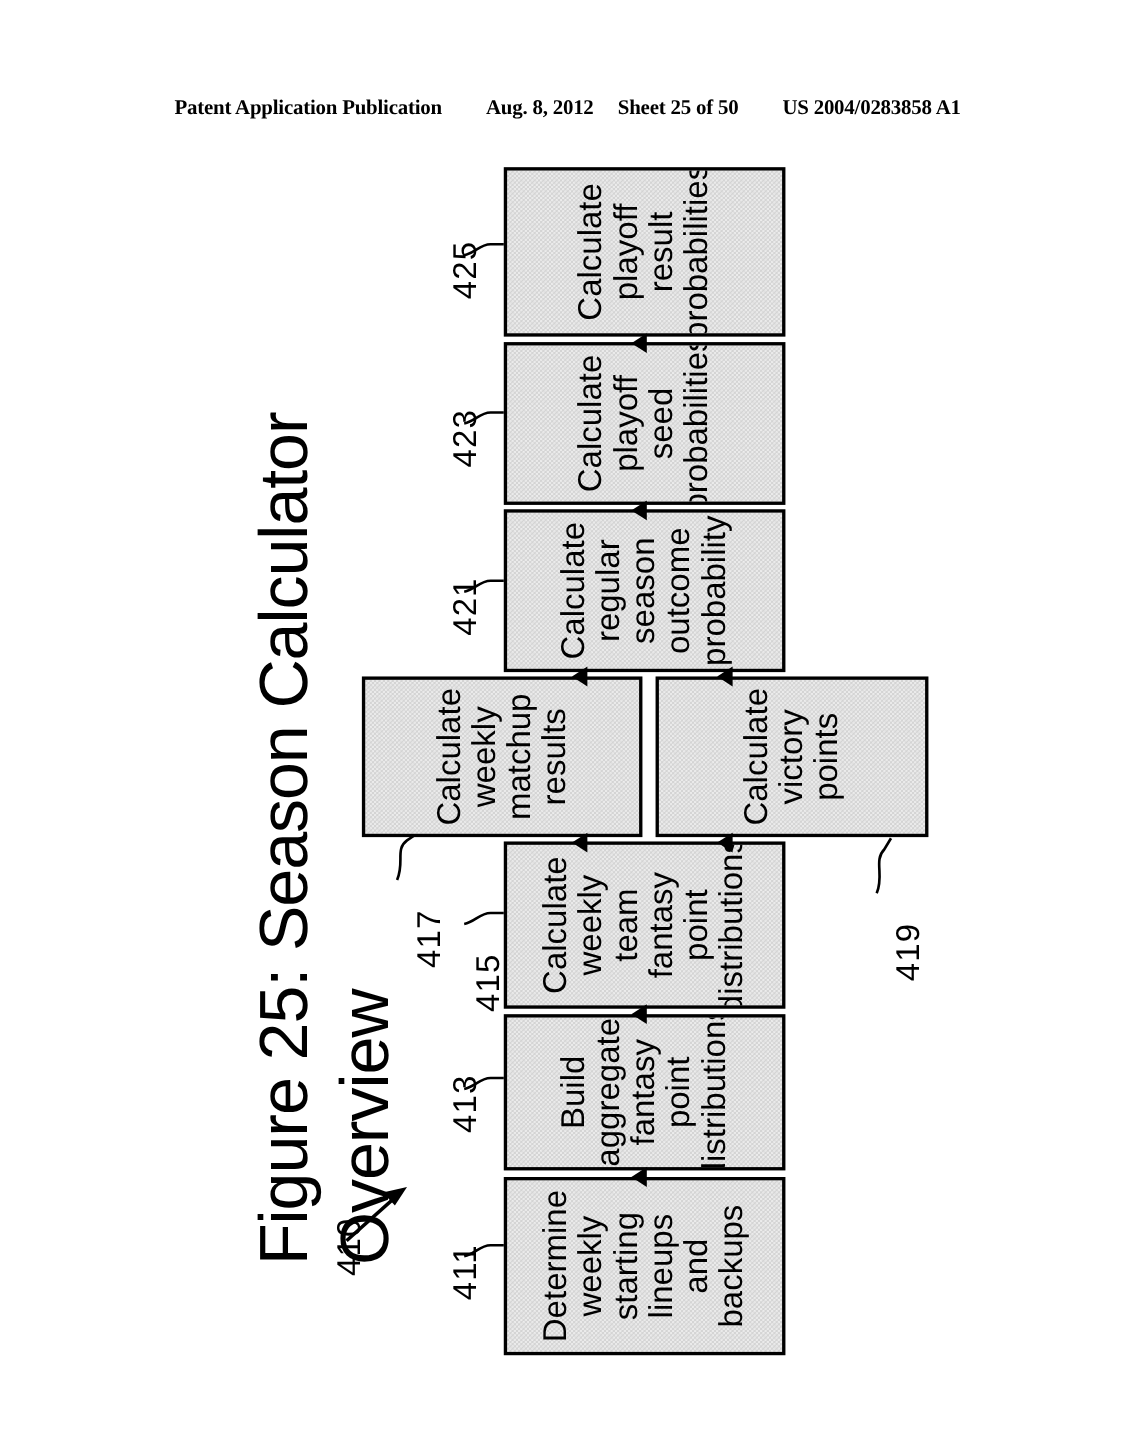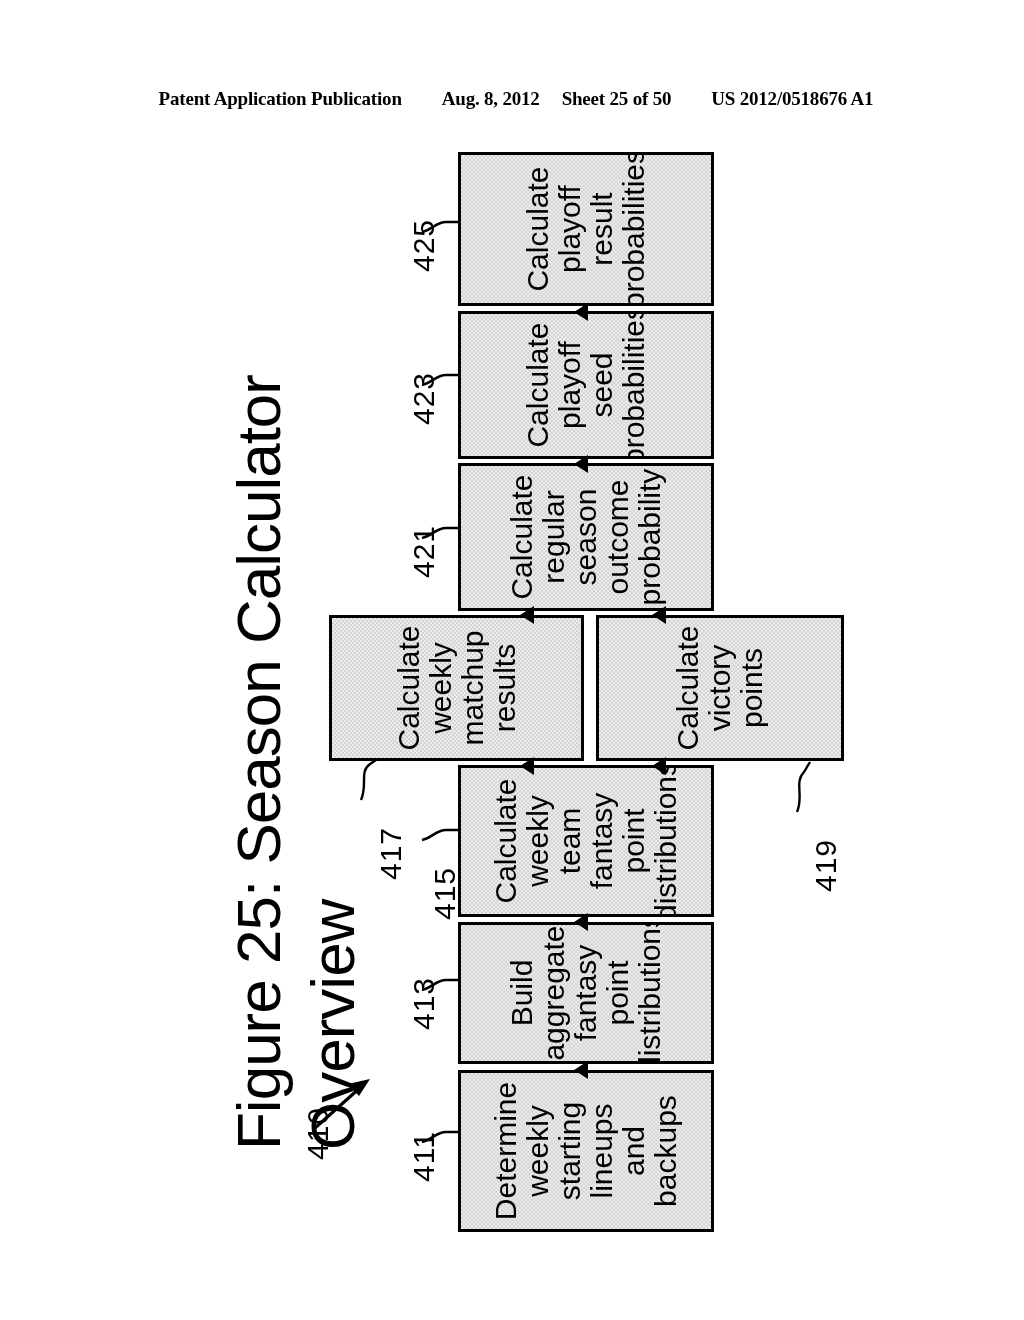--- a/index.html
+++ b/index.html
@@ -104,21 +104,21 @@
 </style>
 </head>
 <body>
 
 <div class="page">
 
   <div class="hdr">
     <span class="g1">Patent Application Publication</span>
     <span class="g2">Aug. 8, 2012</span>
     <span class="g3">Sheet 25 of 50</span>
-    <span>US 2012/0518676 A1</span>
+    <span>US 2004/0283858 A1</span>
   </div>
 
   <div class="title-wrap">
     <div class="title-line l1">Figure 25: Season Calculator</div>
     <div class="title-line l2">Overview</div>
   </div>
 
   <div class="box" id="b425" style="left:454px; top:152px; width:256px; height:154px;">
     <div class="txt">
         <div>Calculate</div>

